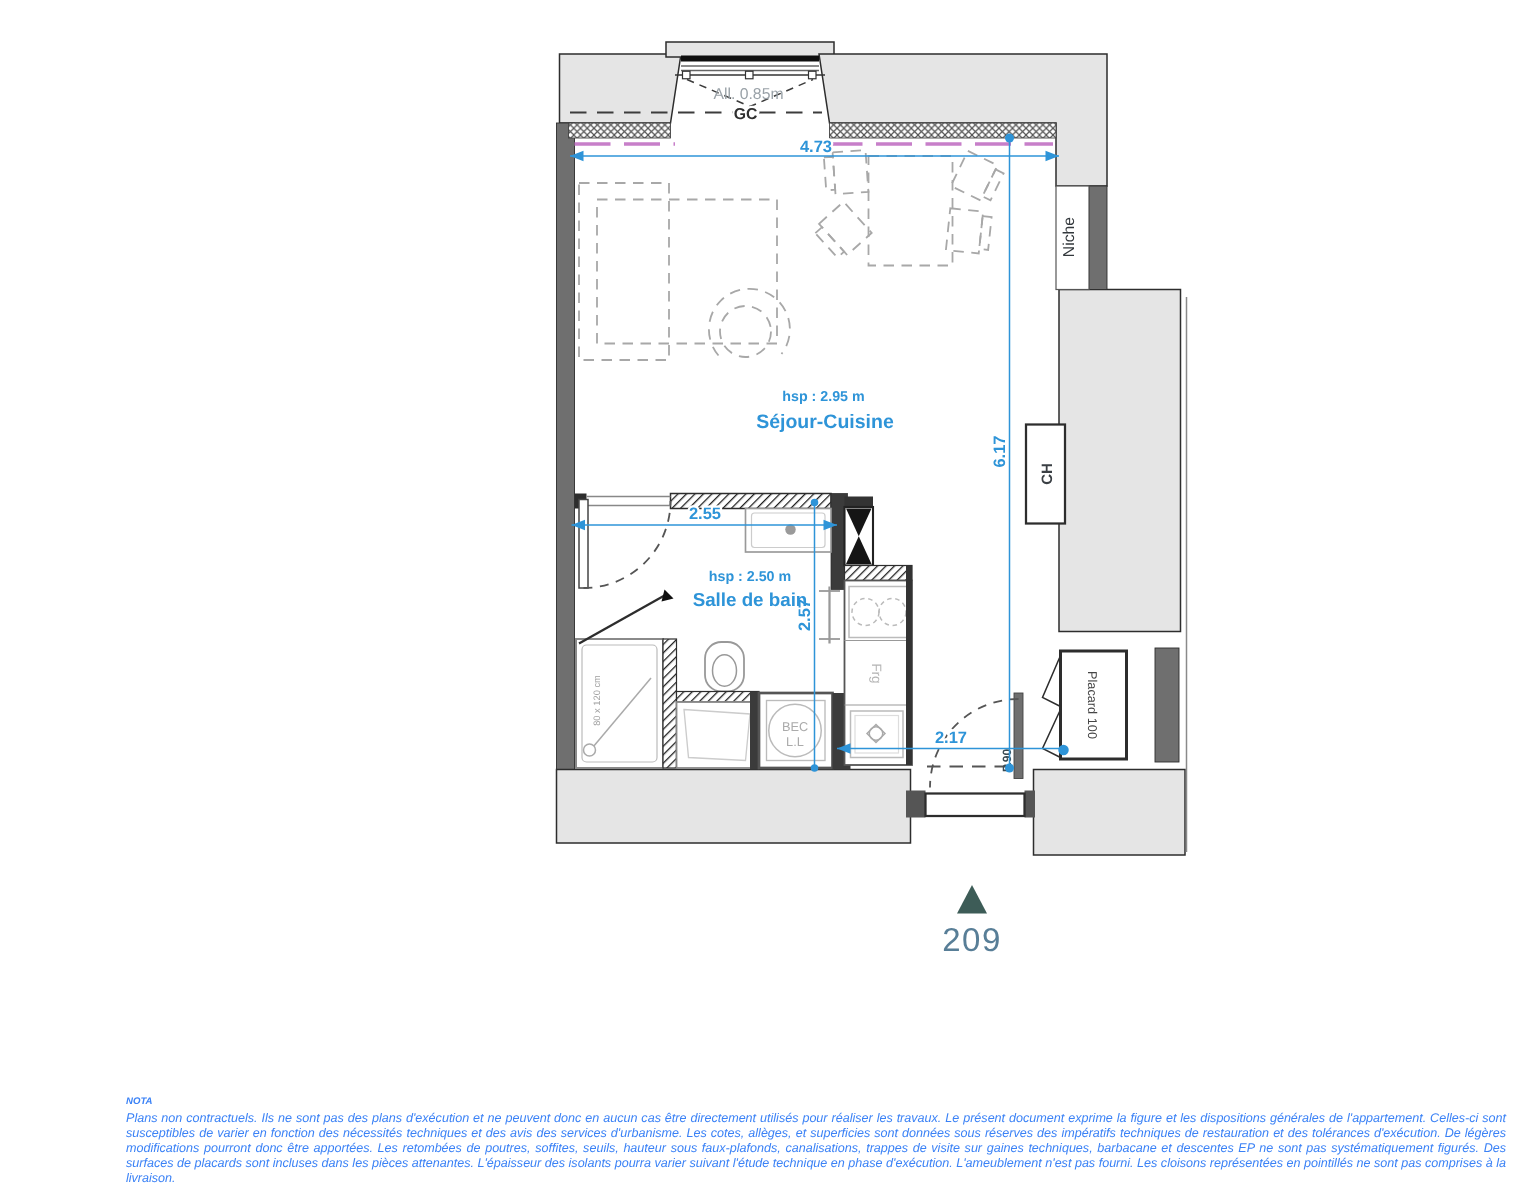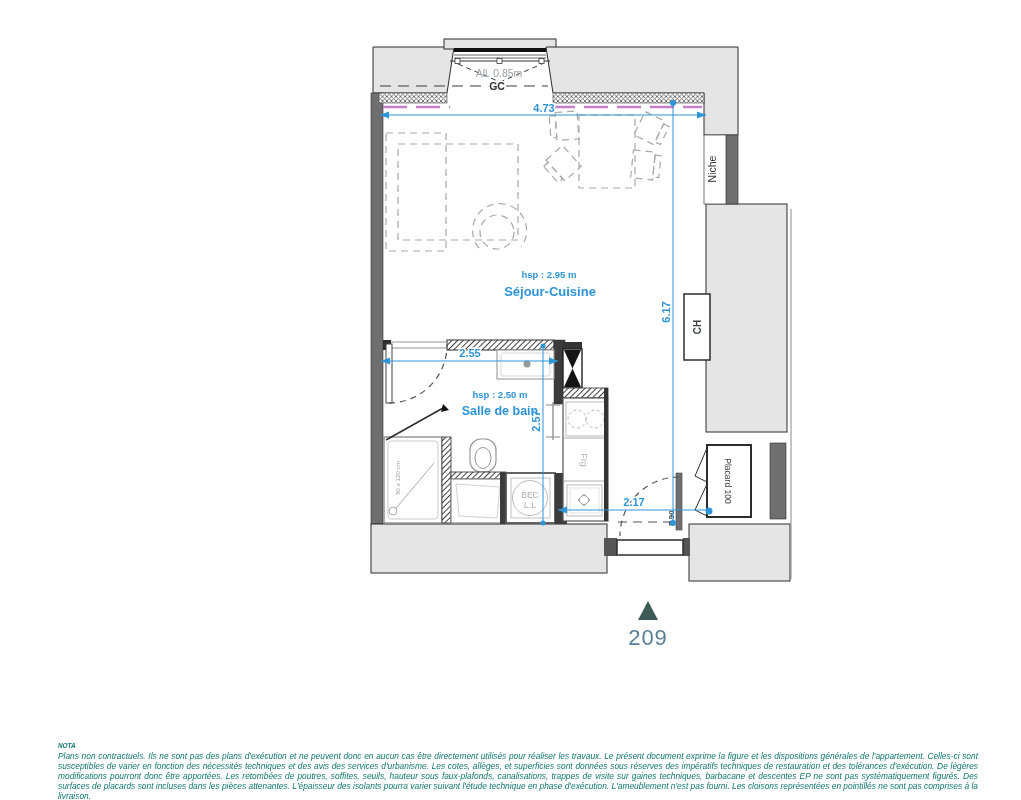--- a/index.html
+++ b/index.html
@@ -1,25 +1,25 @@
 <!DOCTYPE html>
 <html><head>
 <meta charset="utf-8">
 <style>
   html,body{margin:0;padding:0;background:#fff;}
   body{width:1021px;height:800px;position:relative;overflow:hidden;
        font-family:"Liberation Sans", sans-serif;}
-  .page{position:absolute;inset:0;margin-top:11px;}
+  .page{position:absolute;inset:0;}
   svg{position:absolute;left:0;top:0;}
   svg text{font-family:"Liberation Sans", sans-serif;}
   .dimtxt{fill:#2E94D8;font-weight:700;font-size:11px;paint-order:stroke;stroke:#fff;stroke-width:3px;}
   .roomname{fill:#2E94D8;font-weight:700;}
   .graylbl{fill:#9aa2a8;}
   .darklbl{fill:#3a3f44;font-weight:600;}
-  .nota{position:absolute;left:58px;top:731px;width:920px;color:#0f766e;font-style:italic;}
+  .nota{position:absolute;left:84px;top:731px;width:920px;color:#3b82f6;font-style:italic;}
   .nota-title{font-size:6.4px;font-weight:700;margin-bottom:2px;}
   .nota-body{font-size:8.4px;line-height:1.2;text-align:justify;}
 </style>
 </head>
 <body>
 
 <div class="page">
 <svg width="1021" height="800" viewBox="0 0 1021 800">
   <defs>
     <pattern id="hatch" width="4" height="4" patternUnits="userSpaceOnUse" patternTransform="rotate(45)">

